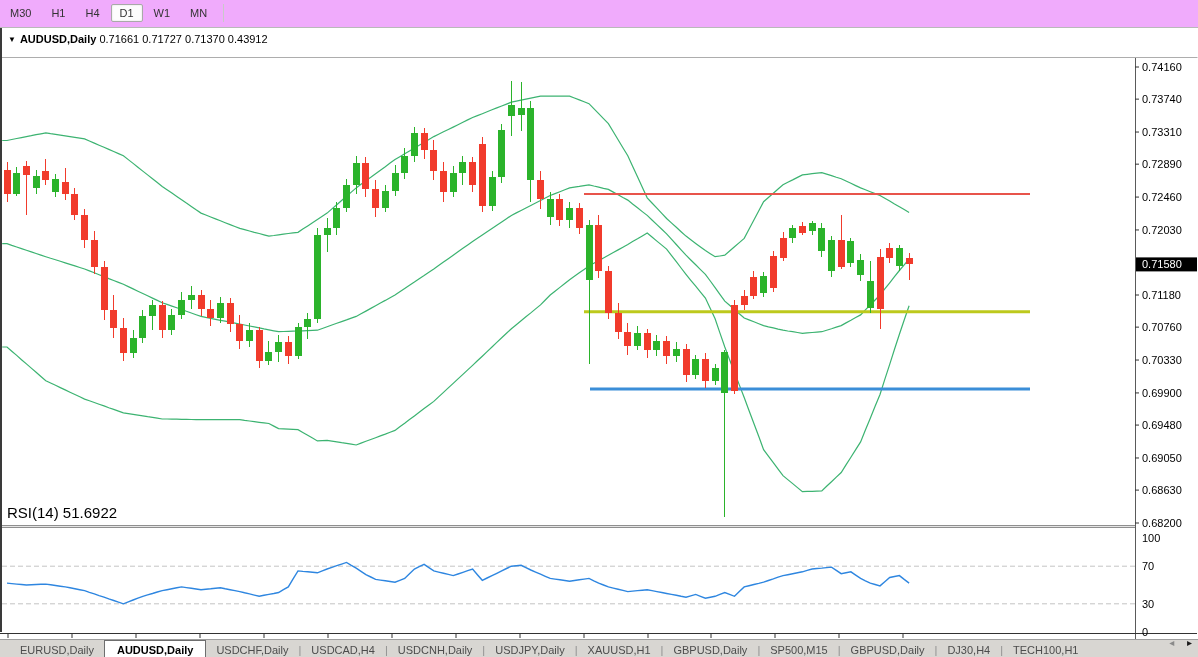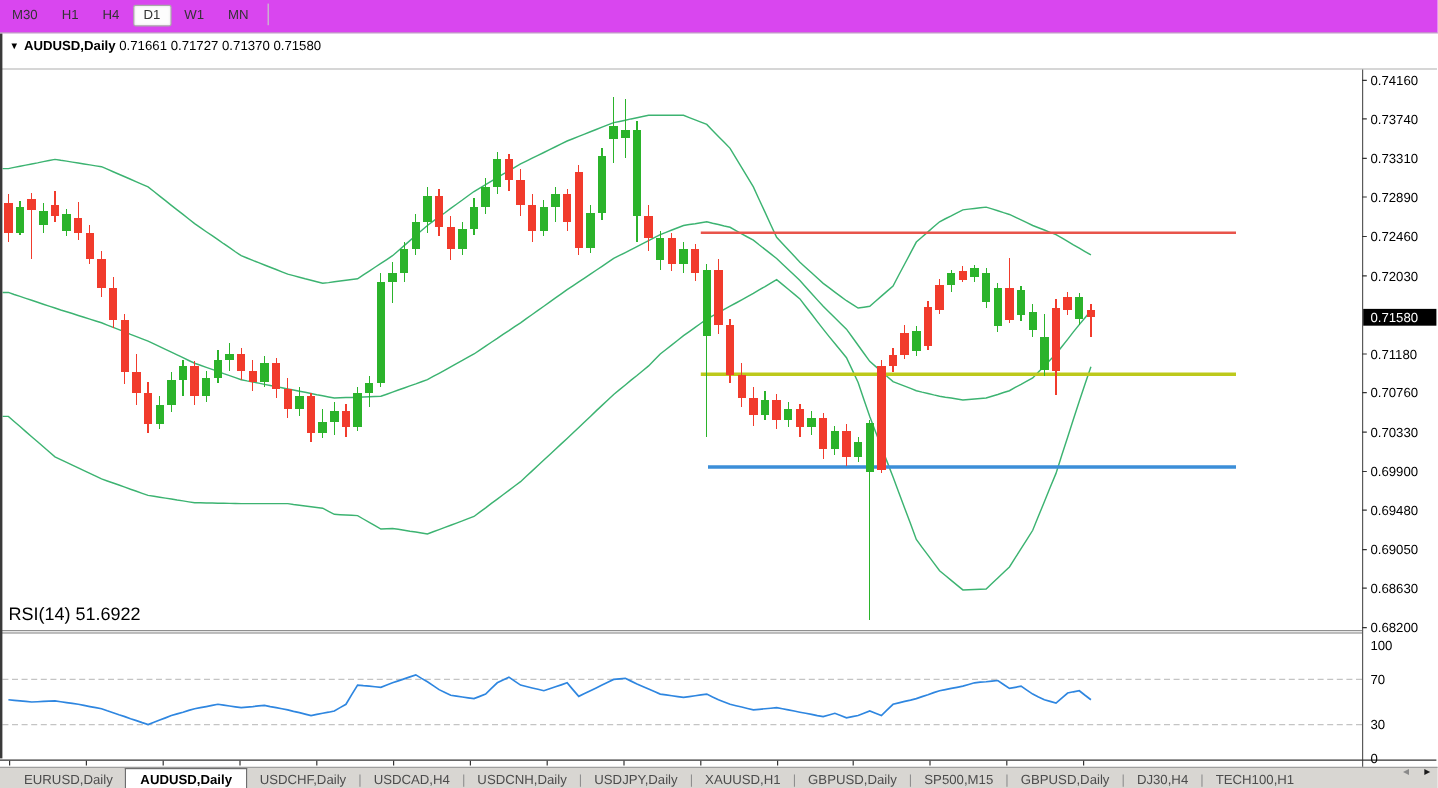--- a/index.html
+++ b/index.html
@@ -1,18 +1,18 @@
 <!DOCTYPE html>
 <html><head>
 <meta charset="utf-8">
 <style>
   html,body{margin:0;padding:0;width:1198px;height:657px;overflow:hidden;background:#fff;
     font-family:"Liberation Sans",sans-serif;}
   
-  #toolbar{position:absolute;left:0;top:0;width:1198px;height:28px;background:#d946ef;
+  #toolbar{position:absolute;left:0;top:0;width:1198px;height:28px;background:#f0abfc;
     border-bottom:1px solid #b9b9b9;box-sizing:border-box;}
   .tfbtn{display:inline-block;margin:4px 1px 0 1px;padding:2px 8px;font-size:11px;color:#333;
     border:1px solid transparent;border-radius:2px;cursor:default;}
   .tfbtn.active{background:#fdfdfd;border:1px solid #a9a9a9;box-shadow:inset 0 0 2px #ddd;}
   #tf-sep{display:inline-block;width:1px;height:18px;background:#c9c9c9;vertical-align:middle;margin-left:6px;}
   
   #chartwrap{position:absolute;left:0;top:28px;width:1198px;height:605px;background:#fff;}
   #leftedge{position:absolute;left:0;top:28px;width:2px;height:604px;background:#3a3a3a;}
   #chartsvg{position:absolute;left:0;top:28px;}
   #title{position:absolute;left:8px;top:33px;font-size:11px;color:#000;}
@@ -311,21 +311,21 @@
         <text x="1142" y="551.8" font-size="11" fill="#000">30</text>
         <text x="1142" y="580" font-size="11" fill="#000">0</text>
         <polyline points="7.0,527.1 11.8,527.6 16.7,528.1 21.5,528.5 26.4,529.0 31.3,528.8 36.1,528.5 40.9,528.3 45.8,528.1 50.6,528.8 55.5,529.5 60.3,530.2 65.2,530.9 70.0,531.8 74.9,532.8 79.8,533.7 84.6,534.6 89.4,536.3 94.3,537.9 99.1,539.6 104.0,541.2 108.8,542.9 113.7,544.5 118.5,546.2 123.4,547.8 128.3,545.9 133.1,544.0 137.9,542.2 142.8,540.3 147.6,538.9 152.5,537.5 157.3,536.0 162.2,534.6 167.0,533.7 171.9,532.8 176.8,531.8 181.6,530.9 186.4,531.6 191.3,532.3 196.1,533.0 201.0,533.7 205.8,533.2 210.7,532.8 215.5,532.3 220.4,531.8 225.2,532.8 230.1,533.7 234.9,534.6 239.8,535.6 244.6,536.8 249.5,537.9 254.3,539.1 259.2,540.3 264.0,539.3 268.9,538.4 273.8,537.5 278.6,536.5 283.4,533.7 288.3,530.9 293.1,522.9 298.0,514.9 302.8,515.4 307.7,515.8 312.5,516.3 317.4,516.8 322.3,514.9 327.1,513.0 331.9,511.4 336.8,509.7 341.6,508.1 346.5,506.4 351.3,509.3 356.2,512.1 361.0,515.4 365.9,518.7 370.8,521.0 375.6,523.4 380.4,524.1 385.3,524.8 390.1,525.5 395.0,526.2 399.8,524.3 404.7,522.4 409.5,517.7 414.4,513.0 419.2,510.7 424.1,508.3 428.9,511.6 433.8,514.9 438.6,516.1 443.5,517.3 448.3,518.4 453.2,519.6 458.0,518.0 462.9,516.3 467.7,514.7 472.6,513.0 477.4,518.7 482.3,524.3 487.1,522.0 492.0,519.6 496.8,517.3 501.7,514.9 506.5,512.5 511.4,510.2 516.3,509.7 521.1,509.3 525.9,511.6 530.8,514.0 535.6,516.1 540.5,518.2 545.3,520.3 550.2,522.4 555.0,523.1 559.9,523.8 564.8,524.5 569.6,525.2 574.4,524.5 579.3,523.8 584.1,523.1 589.0,522.4 593.8,524.8 598.7,527.1 603.5,529.0 608.4,530.9 613.3,532.1 618.1,533.2 622.9,534.4 627.8,535.6 632.6,535.1 637.5,534.6 642.3,534.2 647.2,533.7 652.0,534.6 656.9,535.6 661.8,536.5 666.6,537.5 671.4,538.4 676.3,539.3 681.1,540.3 686.0,541.2 690.8,539.8 695.7,538.4 700.5,540.3 705.4,542.2 710.3,541.2 715.1,540.3 719.9,538.4 724.8,536.5 729.6,538.4 734.5,540.3 739.3,535.6 744.2,530.9 749.0,529.7 753.9,528.5 758.8,527.4 763.6,526.2 768.4,524.5 773.3,522.9 778.1,521.2 783.0,519.6 787.8,518.7 792.7,517.7 797.5,516.8 802.4,515.8 807.2,514.4 812.1,513.0 816.9,512.5 821.8,512.1 826.6,511.6 831.5,511.1 836.3,514.4 841.2,517.7 846.0,516.8 850.9,515.8 855.7,519.1 860.6,522.4 865.4,524.8 870.3,527.1 875.1,528.5 880.0,529.9 884.8,525.7 889.7,521.5 894.5,520.5 899.4,519.6 904.2,523.4 909.1,527.1" fill="none" stroke="#2e86e0" stroke-width="1.4"></polyline>
       </g>
     </svg>
 </div>
 <div id="leftedge"></div>
 
 <div id="title">
   <span class="tri">▼</span><span class="sym">AUDUSD,Daily</span>
-  <span>0.71661 0.71727 0.71370 0.71580</span>
+  <span>0.71661 0.71727 0.71370 0.43912</span>
 </div>
 
 <div id="rsilabel">
   <span>RSI(14)</span>
   <span>51.6922</span>
 </div>
 
 <div id="tabbar"><span class="tab">EURUSD,Daily</span><span class="tab active">AUDUSD,Daily</span><span class="tab">USDCHF,Daily</span><span class="tabsep">|</span><span class="tab">USDCAD,H4</span><span class="tabsep">|</span><span class="tab">USDCNH,Daily</span><span class="tabsep">|</span><span class="tab">USDJPY,Daily</span><span class="tabsep">|</span><span class="tab">XAUUSD,H1</span><span class="tabsep">|</span><span class="tab">GBPUSD,Daily</span><span class="tabsep">|</span><span class="tab">SP500,M15</span><span class="tabsep">|</span><span class="tab">GBPUSD,Daily</span><span class="tabsep">|</span><span class="tab">DJ30,H4</span><span class="tabsep">|</span><span class="tab">TECH100,H1</span></div>
 <div id="tabarrows">
   <span class="arr" id="arrow-left">◂</span>

